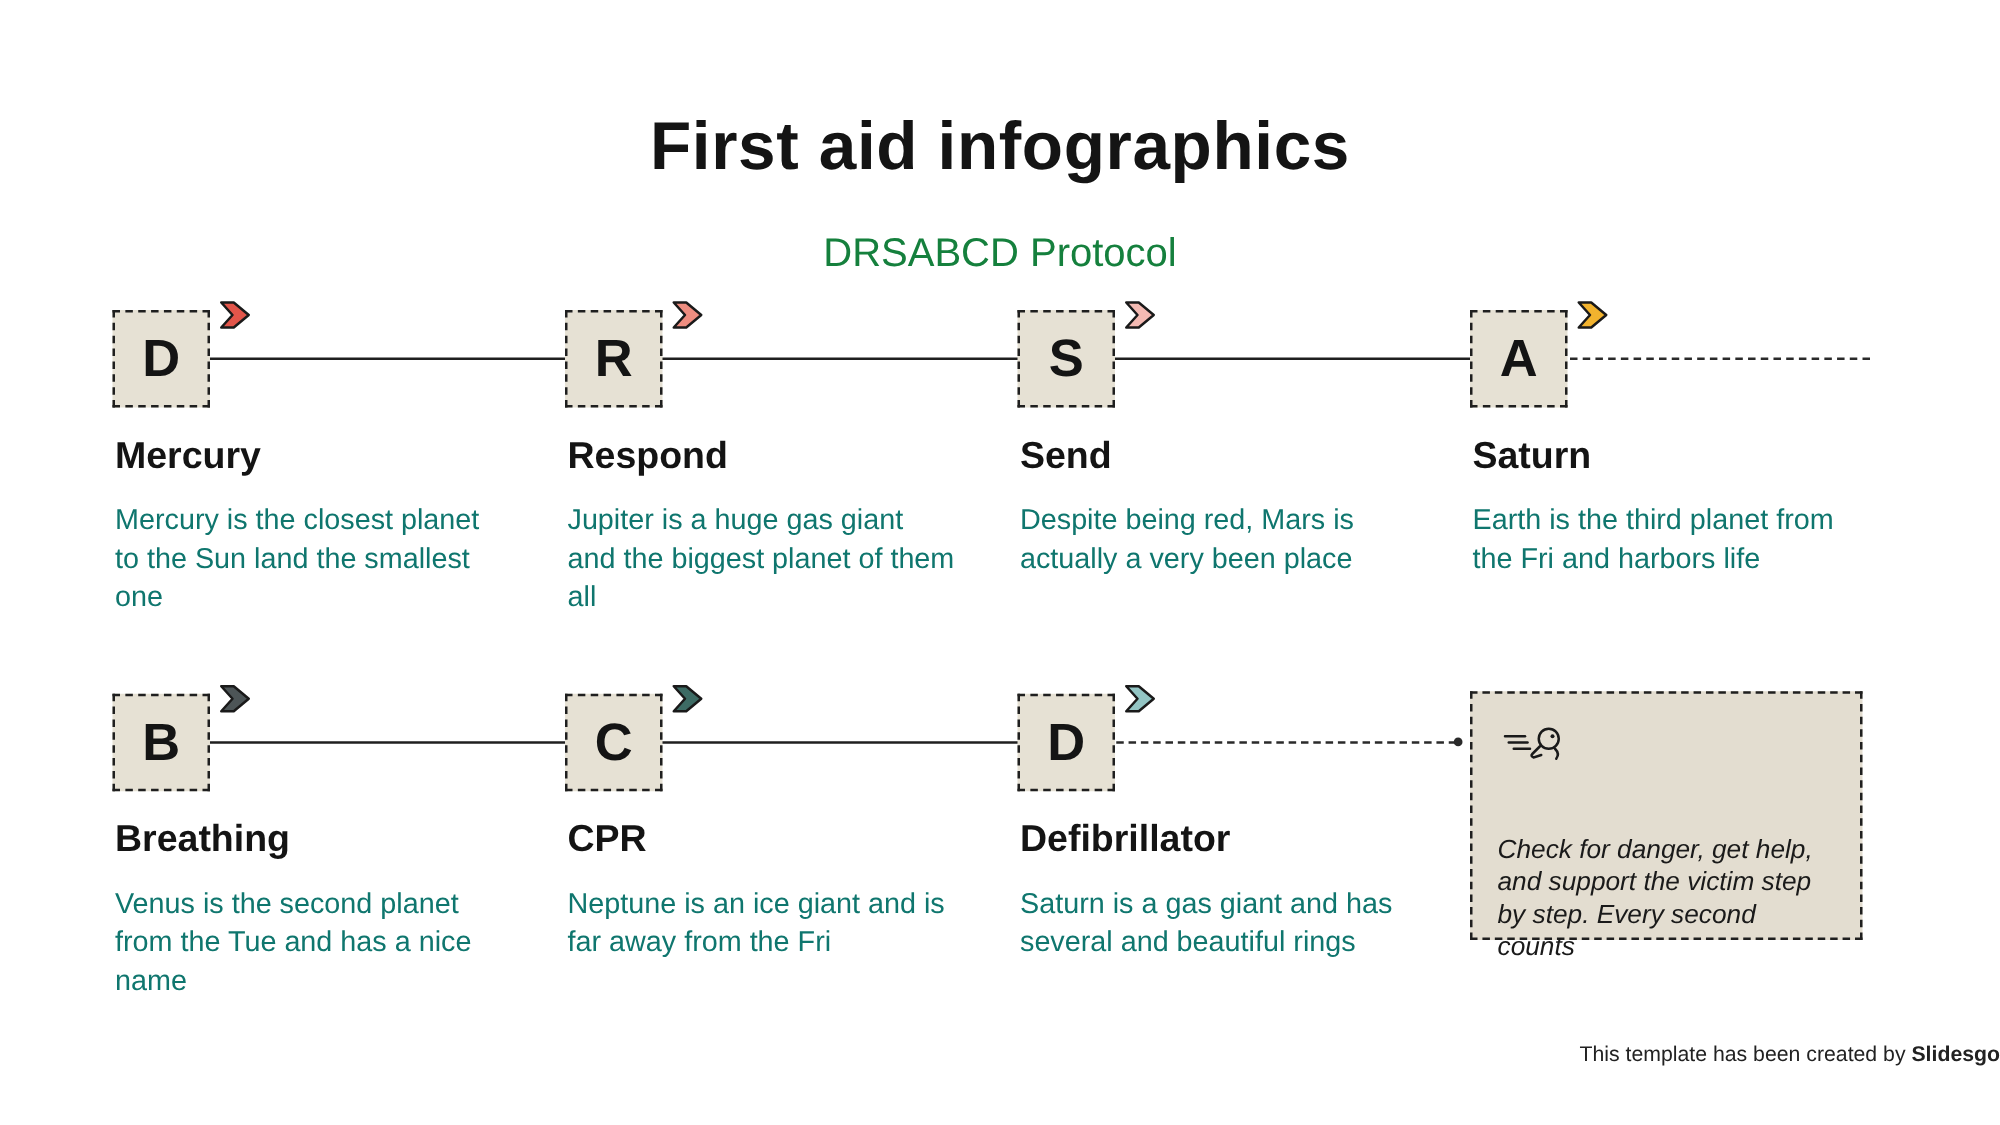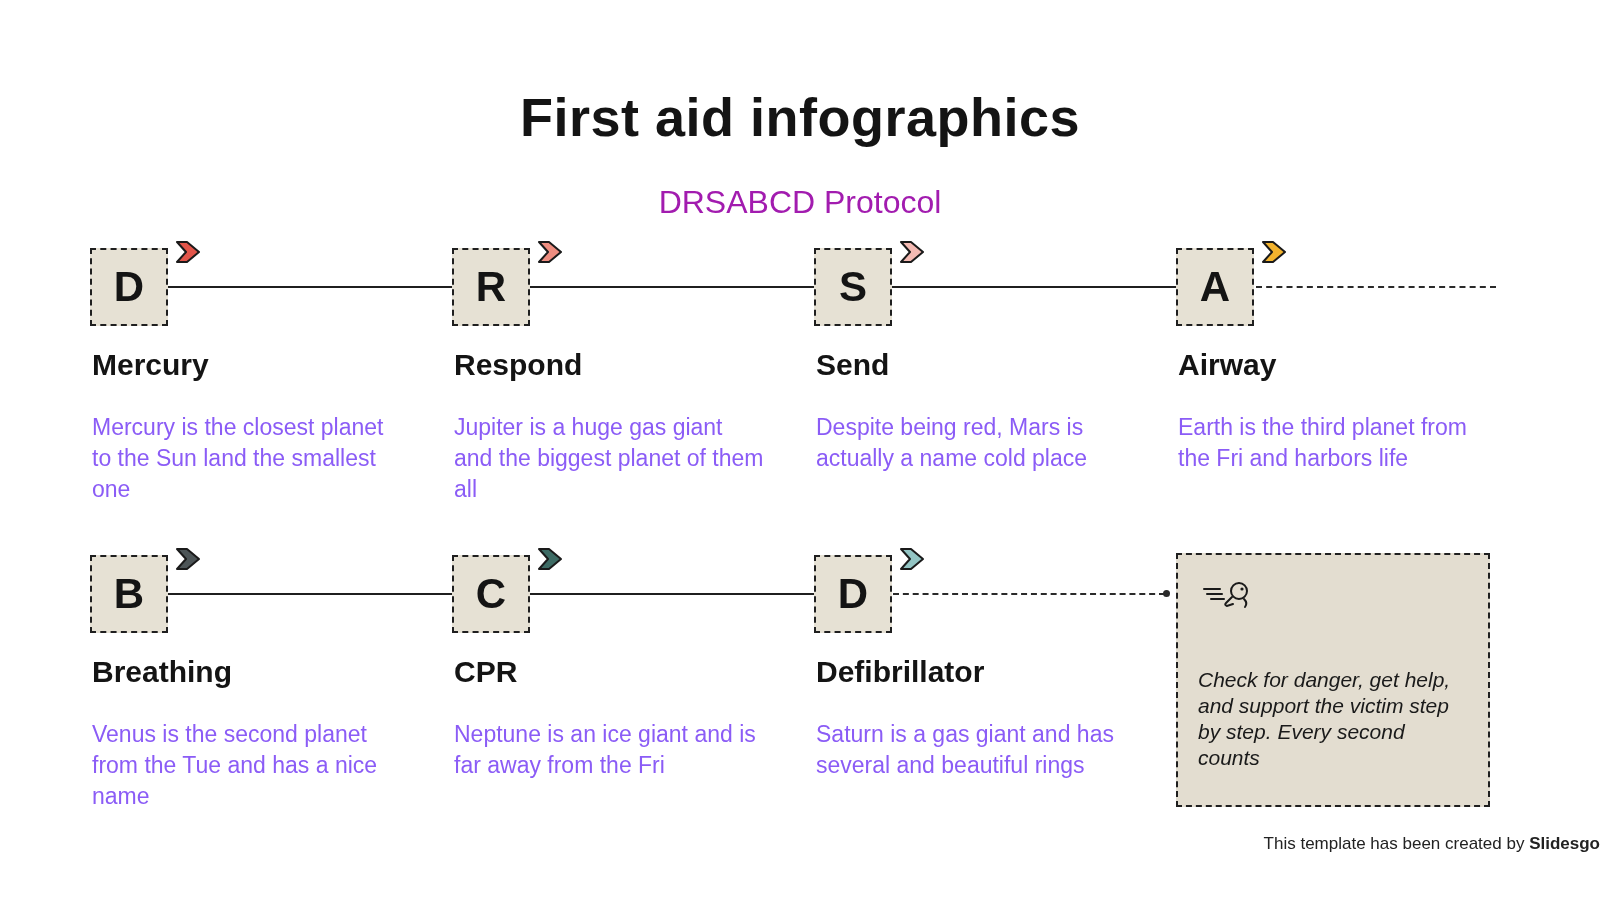--- a/index.html
+++ b/index.html
@@ -7,40 +7,40 @@
   body { font-family: "Liberation Sans", sans-serif; color: #111111; position: relative; }
 
   .slide { position: absolute; inset: 0; width: 1600px; height: 900px; background: #ffffff; }
 
   .main-title {
     position: absolute; top: 86px; left: 0; width: 100%;
     text-align: center; font-size: 54px; font-weight: 800; letter-spacing: 0.5px; color: #141414;
   }
   .subtitle {
     position: absolute; top: 184px; left: 0; width: 100%;
-    text-align: center; font-size: 32px; font-weight: 500; color: #a21caf;
+    text-align: center; font-size: 32px; font-weight: 500; color: #15803d;
   }
 
   .connector { position: absolute; height: 0; border-top: 2px solid #1f1f1f; }
   .connector.dashed { border-top: 2px dashed #2a2a2a; }
   .end-dot { position: absolute; width: 7px; height: 7px; background: #2a2a2a; border-radius: 50%; }
 
   .step { position: absolute; width: 340px; }
   .letter-box {
     position: absolute; left: 0; top: 0; width: 78px; height: 78px;
     background: #e6e1d4; border: 2px dashed #1f1f1f;
     display: flex; align-items: center; justify-content: center;
   }
   .letter-box span { font-size: 42px; font-weight: 700; color: #141414; }
   .chevron { position: absolute; left: 84px; top: -9px; }
   .step-title { position: absolute; left: 2px; top: 100px; font-size: 30px; font-weight: 700; color: #141414; white-space: nowrap; }
-  .step-desc { position: absolute; left: 2px; top: 164px; width: 312px; font-size: 23px; line-height: 31px; color: #8b5cf6; }
+  .step-desc { position: absolute; left: 2px; top: 152px; width: 312px; font-size: 23px; line-height: 31px; color: #0f766e; }
 
   .note-panel {
-    position: absolute; left: 1176px; top: 553px; width: 314px; height: 254px;
+    position: absolute; left: 1176px; top: 553px; width: 314px; height: 199px;
     background: #e3ddd0; border: 2px dashed #1f1f1f;
   }
   .note-icon { position: absolute; left: 20px; top: 16px; }
   .note-text { position: absolute; left: 20px; top: 112px; width: 262px; font-size: 21px; line-height: 26px; font-style: italic; font-weight: 500; color: #1a1a1a; }
 
   .footer { position: absolute; top: 834px; left: 0; width: 100%; text-align: right; font-size: 17px; color: #222222; }
   .footer .brand { font-weight: 700; }
 </style>
 </head>
 <body>
@@ -79,31 +79,31 @@
   </div>
 
   <div class="step" style="left:814px; top:248px;">
     <div class="letter-box">
         <span>S</span>
       </div>
     <svg class="chevron" width="28" height="26" viewBox="0 0 28 26">
         <polygon points="3,3 13,3 25,13 13,23 3,23 12,13" stroke="#1a1a1a" stroke-width="2" stroke-linejoin="round" fill="#f4bab3"></polygon>
       </svg>
     <div class="step-title">Send</div>
-    <div class="step-desc">Despite being red, Mars is actually a name cold place</div>
+    <div class="step-desc">Despite being red, Mars is actually a very been place</div>
   </div>
 
   <div class="step" style="left:1176px; top:248px;">
     <div class="letter-box">
         <span>A</span>
       </div>
     <svg class="chevron" width="28" height="26" viewBox="0 0 28 26">
         <polygon points="3,3 13,3 25,13 13,23 3,23 12,13" stroke="#1a1a1a" stroke-width="2" stroke-linejoin="round" fill="#f2b32e"></polygon>
       </svg>
-    <div class="step-title">Airway</div>
+    <div class="step-title">Saturn</div>
     <div class="step-desc">Earth is the third planet from the Fri and harbors life</div>
   </div>
 
   <div class="step" style="left:90px; top:555px;">
     <div class="letter-box">
         <span>B</span>
       </div>
     <svg class="chevron" width="28" height="26" viewBox="0 0 28 26">
         <polygon points="3,3 13,3 25,13 13,23 3,23 12,13" stroke="#1a1a1a" stroke-width="2" stroke-linejoin="round" fill="#4d5557"></polygon>
       </svg>

